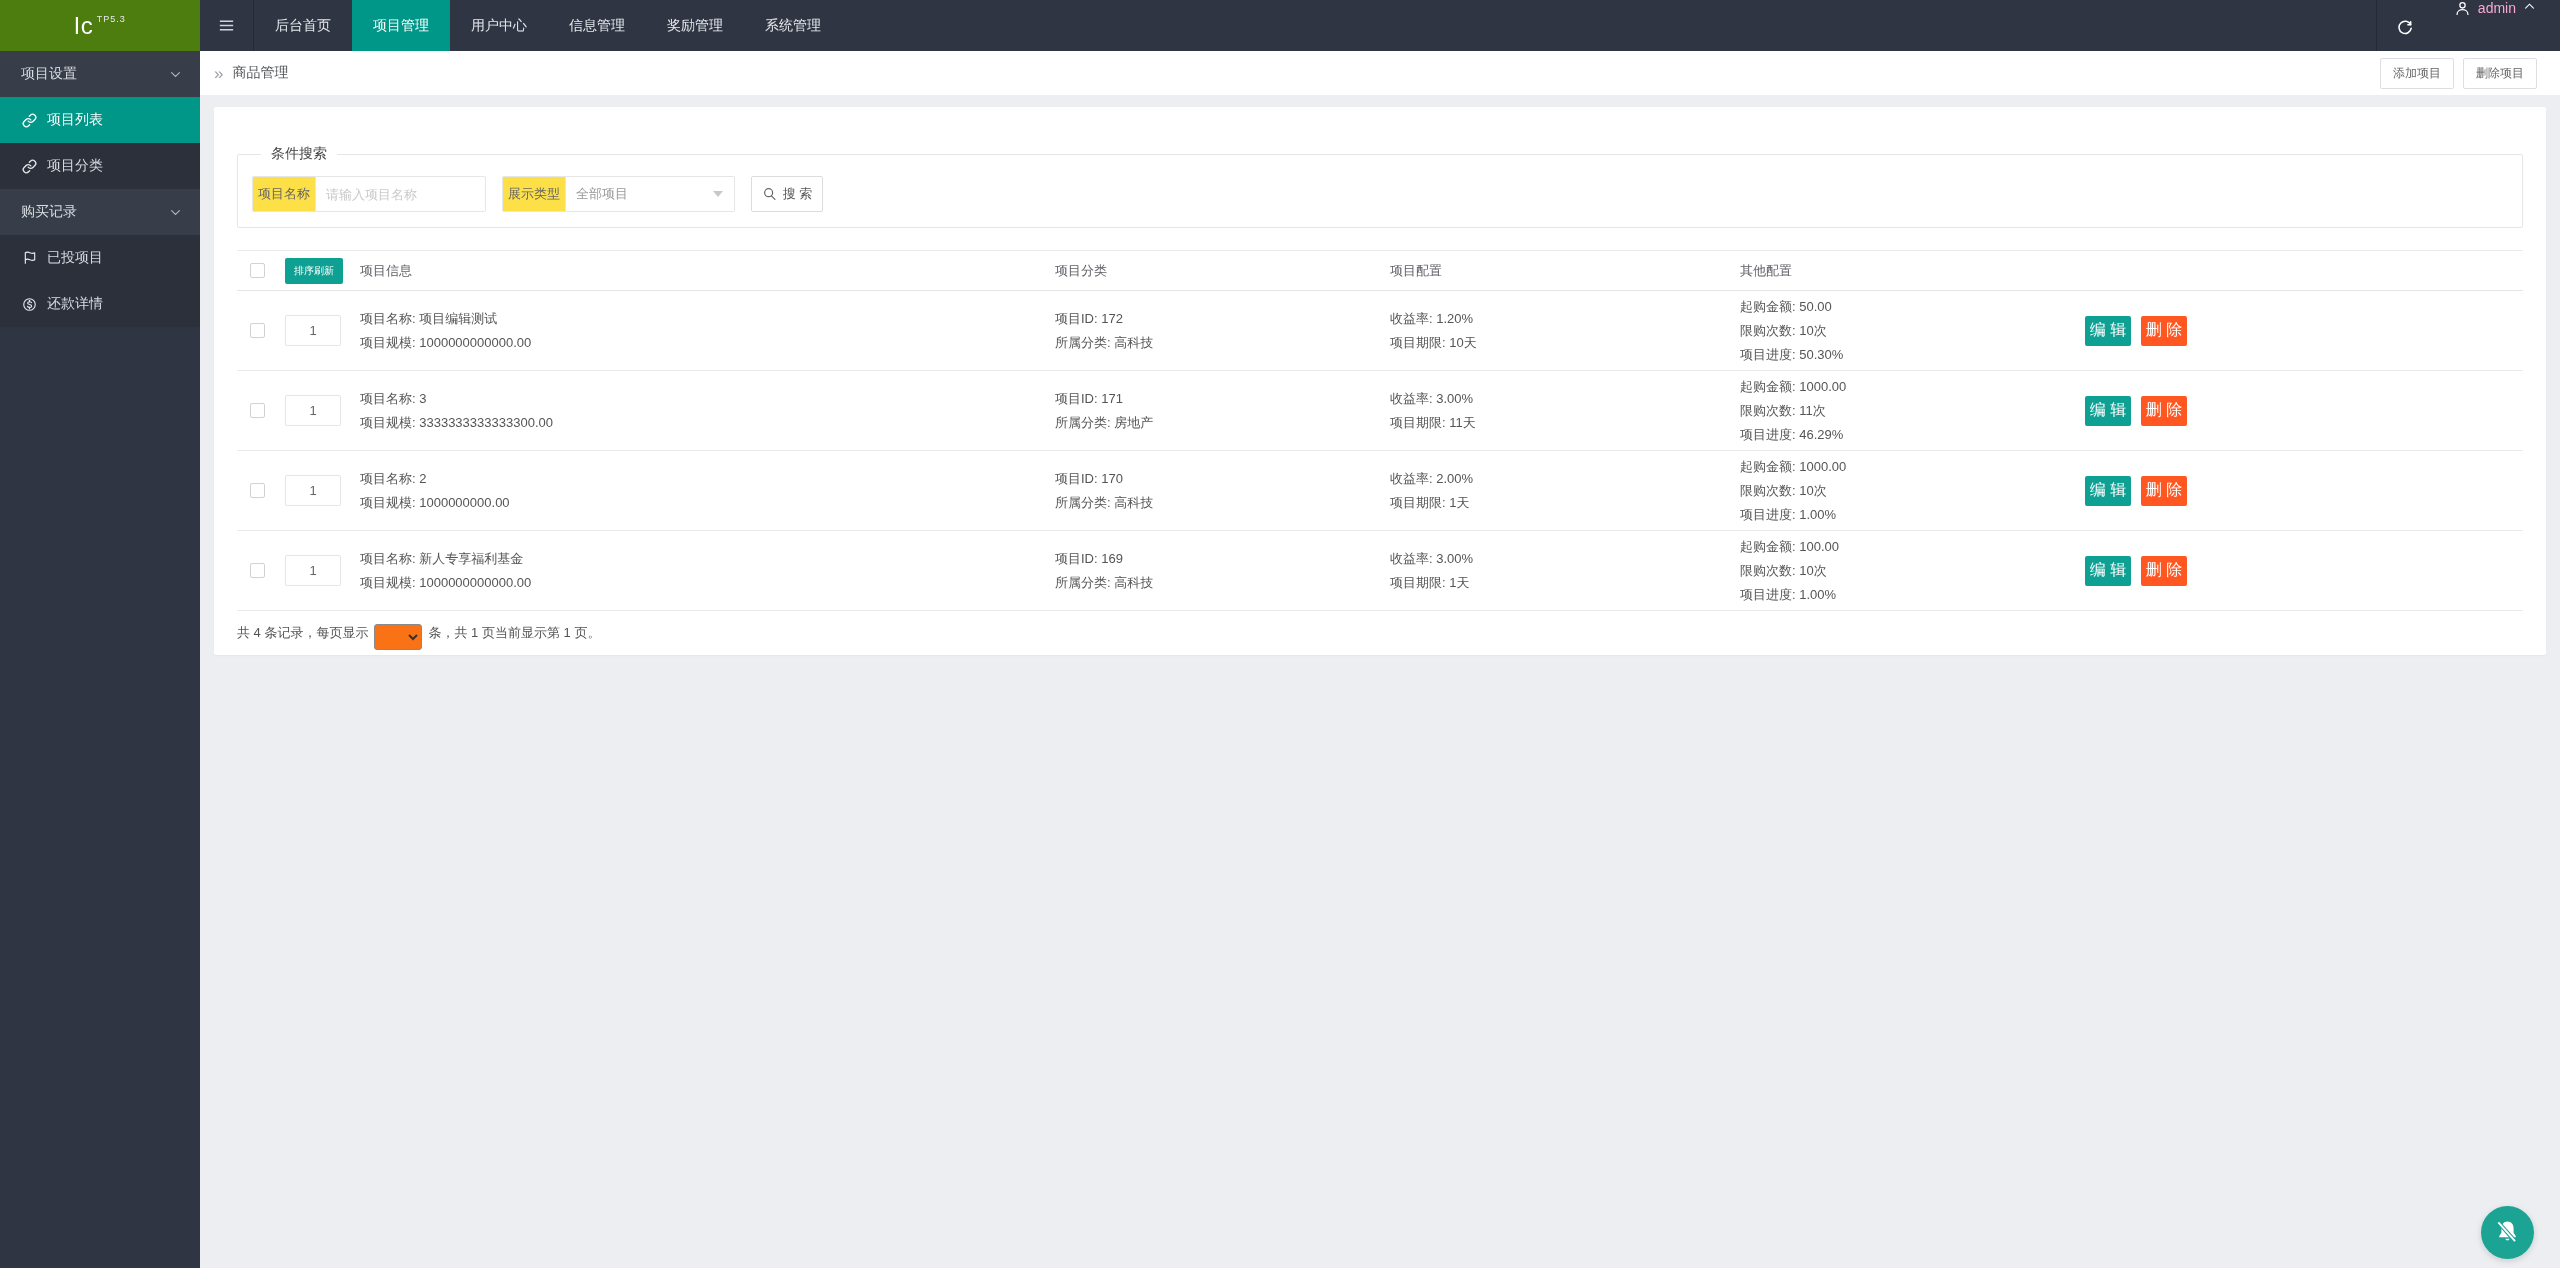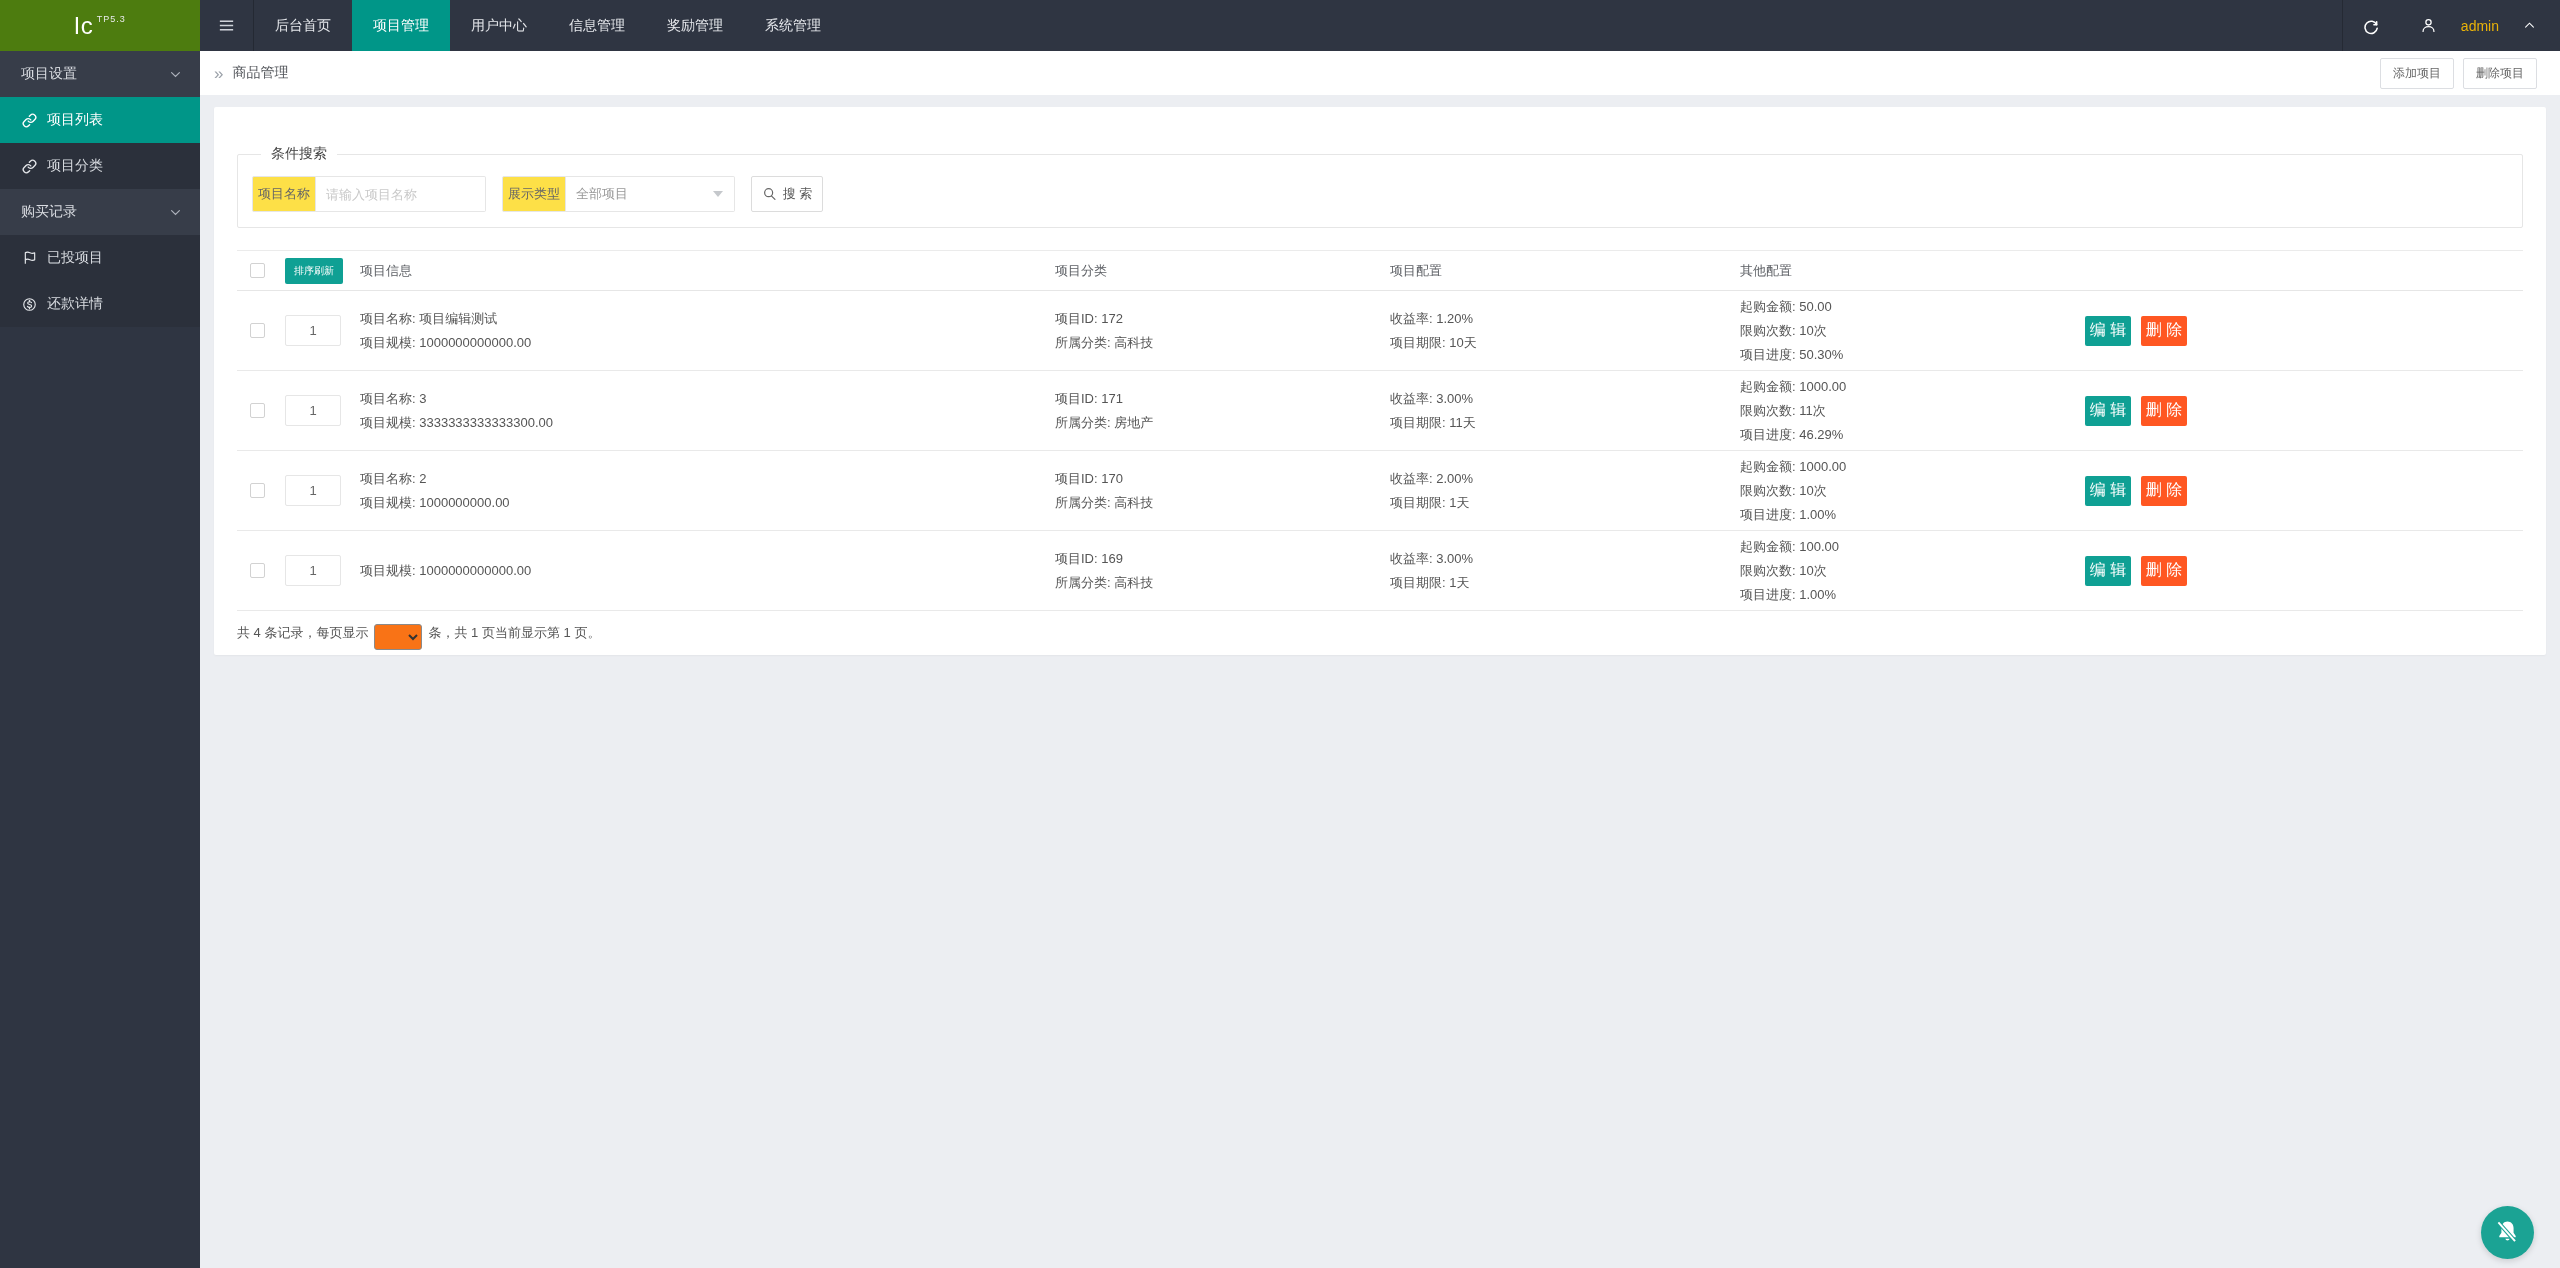--- a/index.html
+++ b/index.html
@@ -13,21 +13,21 @@
   
   .navbar { position:fixed; top:0; left:0; right:0; height:51px; background:#2F3542; display:flex; align-items:stretch; z-index:50; }
   .logo { width:200px; background:#4d7c0f; color:#fff; display:flex; align-items:center; justify-content:center; font-size:24px; letter-spacing:1px; }
   .logo sup { font-size:9px; margin-left:3px; transform:translateY(-7px); color:#E9EAEC; }
   .nav-toggle { width:54px; display:flex; align-items:center; justify-content:center; border-right:1px solid rgba(0,0,0,.22); cursor:pointer; }
   .nav-menu { display:flex; align-items:stretch; }
   .nav-item { padding:0 21px; display:flex; align-items:center; color:#E6E8EC; font-size:14px; cursor:pointer; }
   .nav-item.active { background:#009688; color:#fff; }
   .nav-right { margin-left:auto; display:flex; align-items:stretch; }
   .nav-refresh { width:58px; display:flex; align-items:center; justify-content:center; border-left:1px solid rgba(0,0,0,.2); cursor:pointer; }
-  .nav-user { display:flex; align-items:center; gap:24px; padding:0 24px 0 20px; color:#eab308; font-size:14px; cursor:pointer; }
+  .nav-user { display:flex; gap:7px; padding:0 24px 0 20px; color:#f9a8d4; font-size:14px; cursor:pointer; }
   
   .sidebar { position:fixed; top:51px; left:0; bottom:0; width:200px; background:#2F3542; z-index:40; }
   .side-item { height:46px; display:flex; align-items:center; padding:0 18px 0 21px; color:#D9DCE1; font-size:14px; cursor:pointer; }
   .side-item.header { background:#373D49; }
   .side-item.child { background:#2B303B; }
   .side-item.active { background:#009688; color:#fff; }
   .side-item .icon { width:17px; height:17px; margin-right:9px; display:inline-flex; align-items:center; justify-content:center; color:#E4E6EA; }
   .side-item.active .icon { color:#fff; }
   .side-item .chev { margin-left:auto; display:inline-flex; color:#ADB2BC; }
   
@@ -316,20 +316,21 @@
       <button class="abtn edit">编 辑</button>
       <button class="abtn del">删 除</button>
     </div>
   </div>
           <div class="trow">
     <div class="col-cb">
               <span class="checkbox"></span>
             </div>
     <div class="col-order"><input class="order-input" value="1" style=""></div>
     <div class="col-info cell">
+              <div class="line">项目名称: 新人专享福利基金</div>
               <div class="line">项目规模: 1000000000000.00</div>
             </div>
     <div class="col-cat cell">
               <div class="line">项目ID: 169</div>
               <div class="line">所属分类: 高科技</div>
             </div>
     <div class="col-conf cell">
               <div class="line">收益率: 3.00%</div>
               <div class="line">项目期限: 1天</div>
             </div>

